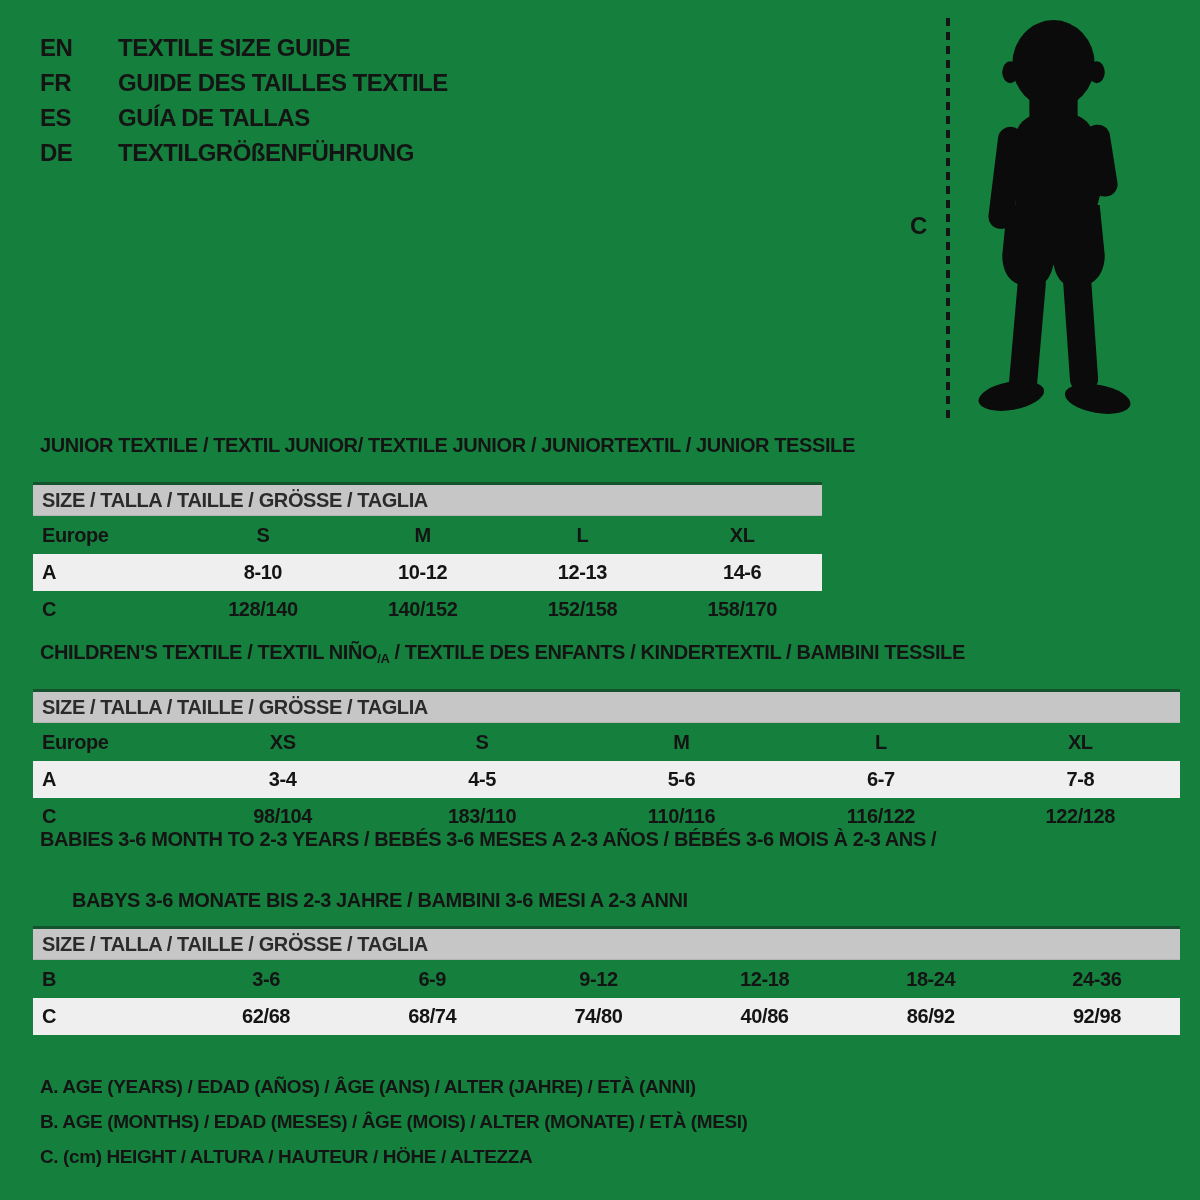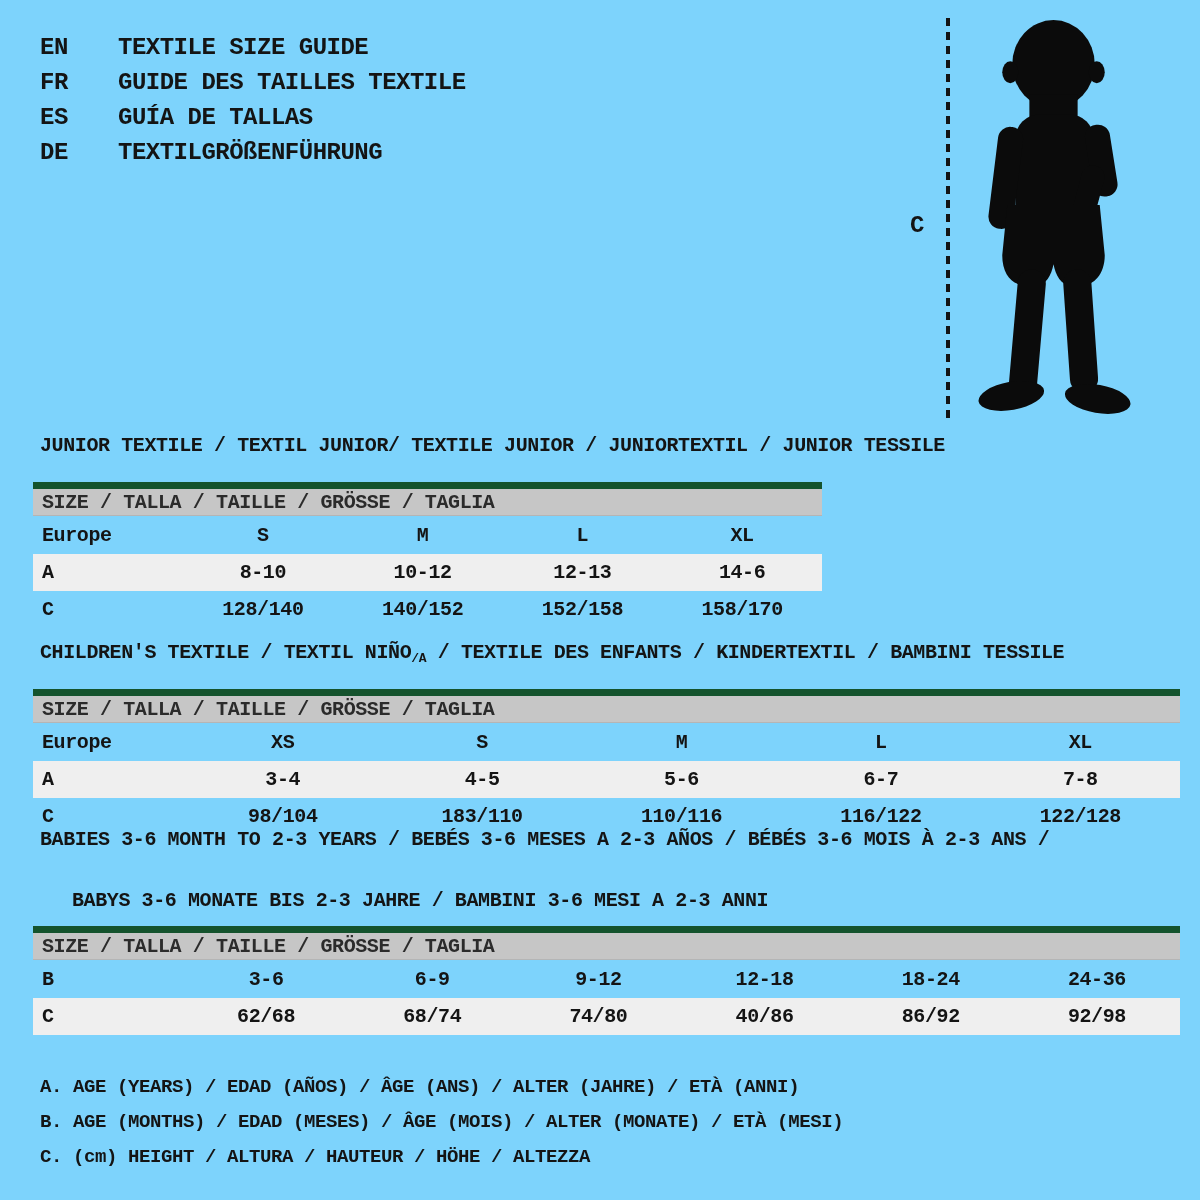--- a/index.html
+++ b/index.html
@@ -1,20 +1,20 @@
 <!DOCTYPE html>
 <html><head>
 <meta charset="utf-8">
 <style>
   html,body{margin:0;padding:0;background:#fff;}
   .page{
     position:relative;
     width:1200px;height:1200px;
-    background:#7dd3fc;
-    font-family:Liberation Mono, monospace;
+    background:#15803d;
+    font-family:Liberation Sans, sans-serif;
     color:#141414;
     overflow:hidden;
   }
   
   .lang-list{position:absolute;left:40px;top:30px;}
   .lang-row{display:flex;height:35px;align-items:center;}
   .lang-code{width:78px;font-size:24px;font-weight:bold;letter-spacing:-0.5px;}
   .lang-label{font-size:24px;font-weight:bold;letter-spacing:-0.5px;}
   
   .figure{position:absolute;left:900px;top:0;width:300px;height:430px;}
@@ -29,21 +29,21 @@
     position:absolute;left:40px;
     font-size:20px;font-weight:bold;letter-spacing:-0.4px;
     white-space:nowrap;
   }
   .title-sub{font-size:13px;vertical-align:-4px;}
   .size-table{position:absolute;left:33px;box-sizing:border-box;}
   .w-junior{width:789px;}
   .w-full{width:1147px;}
   .size-bar{
     height:34px;background:#c6c6c6;
-    border-top:7px solid #14532d;border-bottom:1px solid #b5b5b5;
+    border-top:3px solid #14532d;border-bottom:1px solid #b5b5b5;
     box-sizing:border-box;
     display:flex;align-items:center;padding-left:9px;
     font-size:20px;font-weight:bold;letter-spacing:-0.4px;color:#2b2b2b;
     margin-bottom:1px;
   }
   .trow{display:grid;height:37px;align-items:center;font-size:20px;font-weight:bold;letter-spacing:-0.4px;}
   .cols4{grid-template-columns:150px repeat(4,1fr);}
   .cols5{grid-template-columns:150px repeat(5,1fr);}
   .cols6{grid-template-columns:150px repeat(6,1fr);}
   .trow .lbl{padding-left:9px;text-align:left;}

